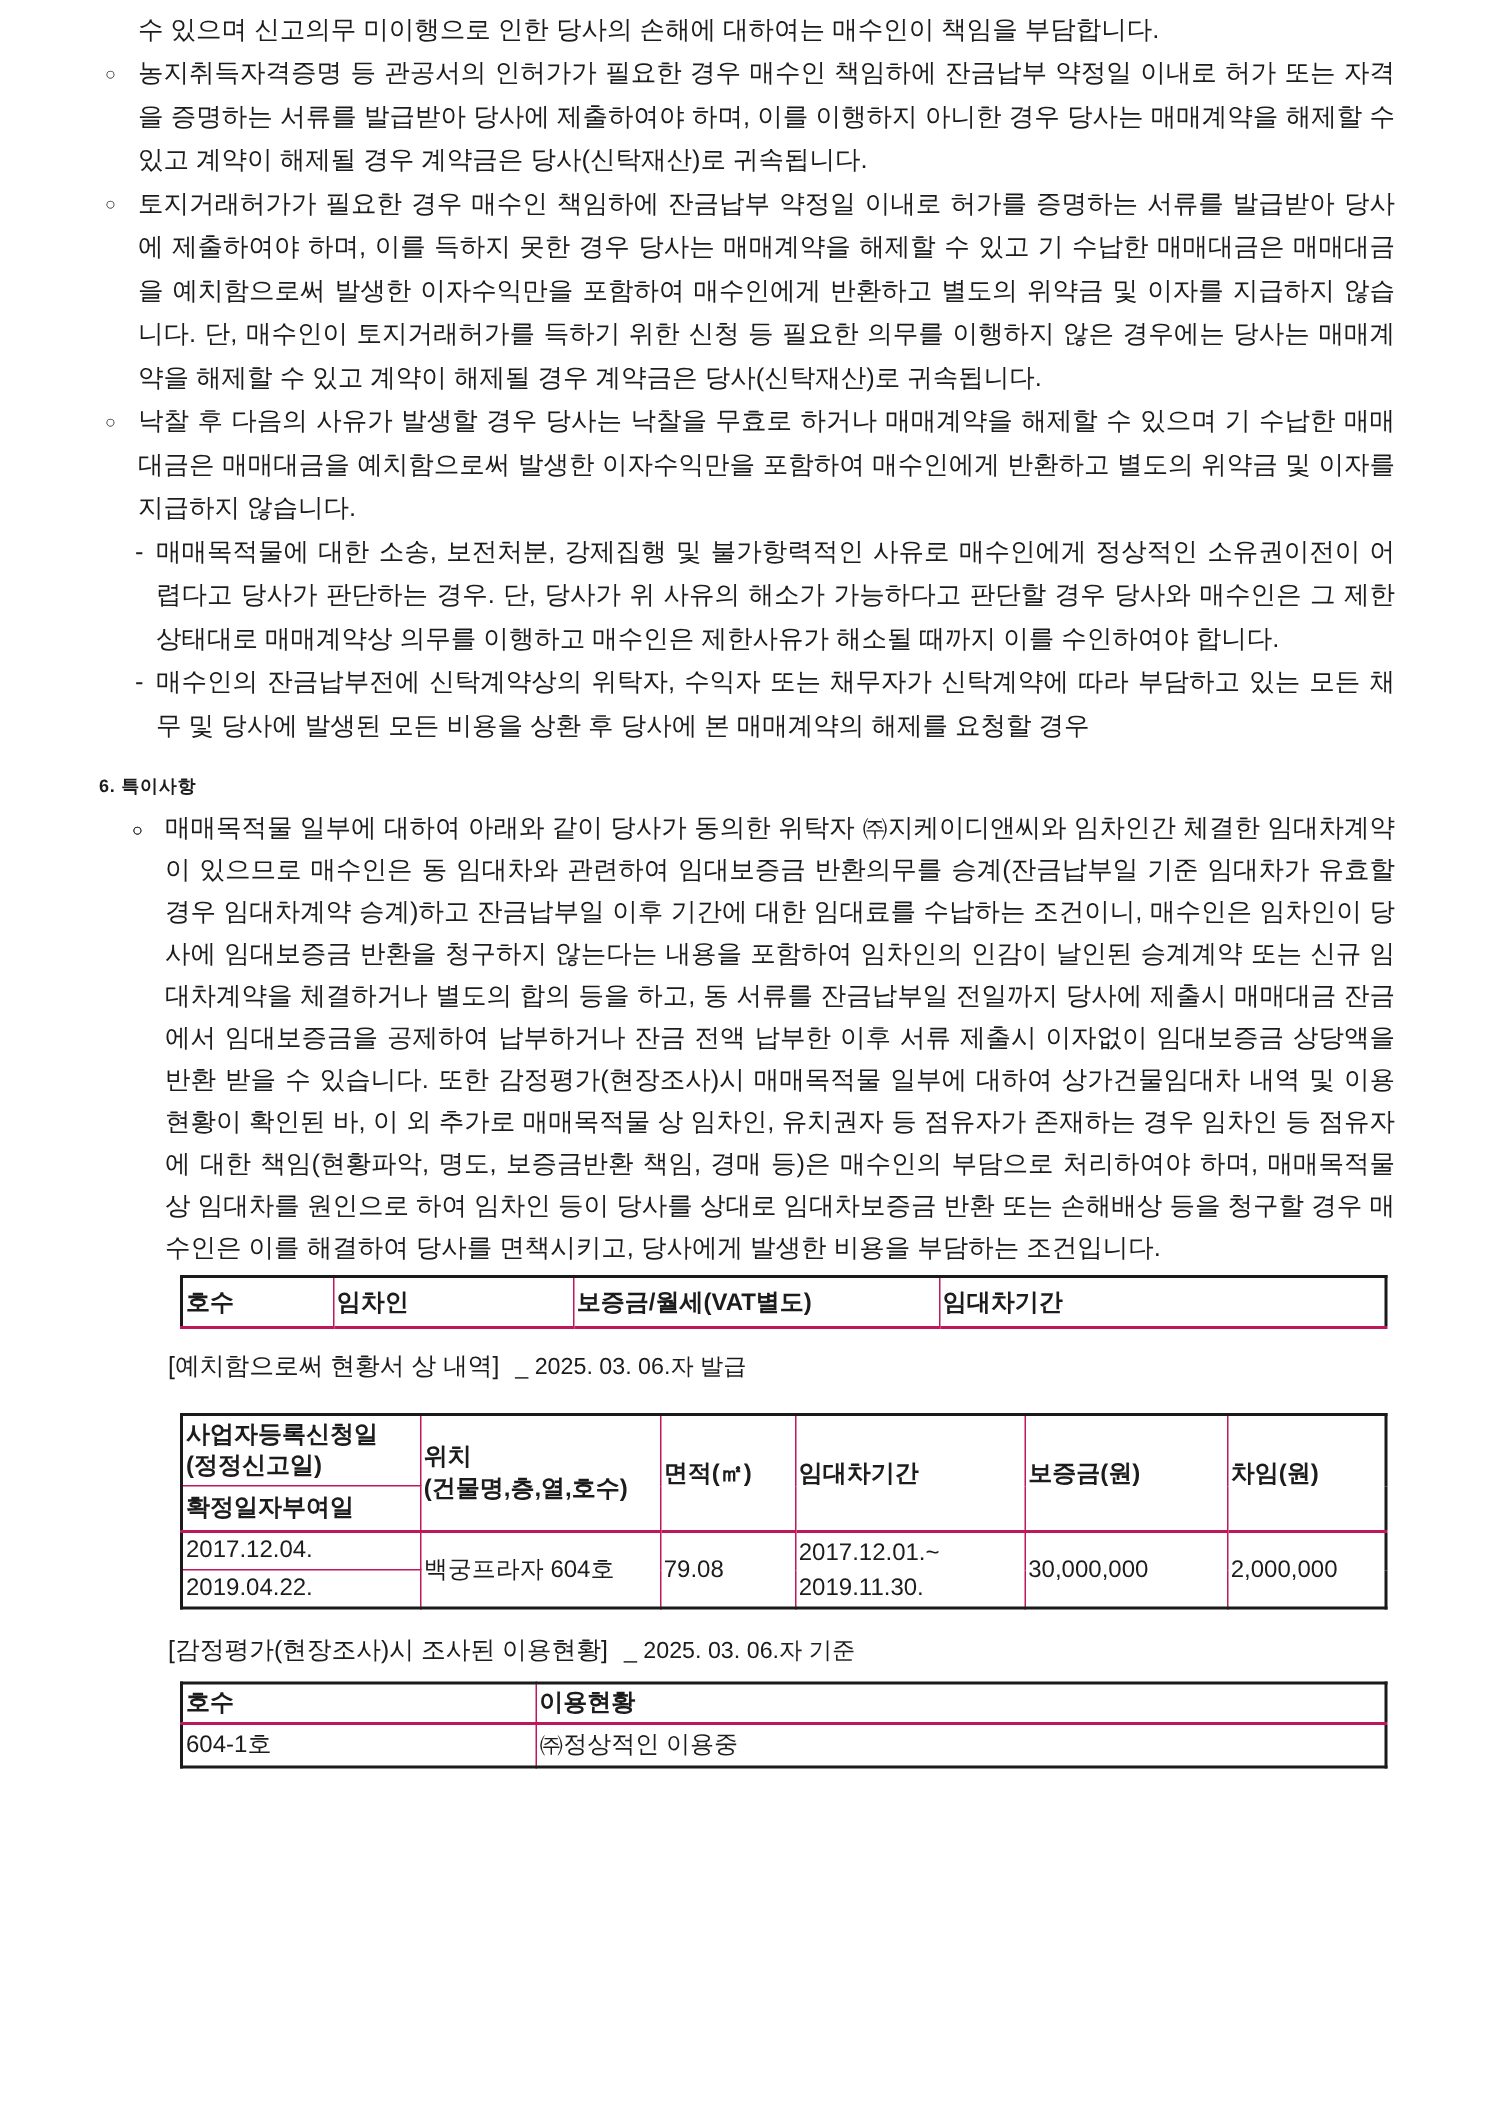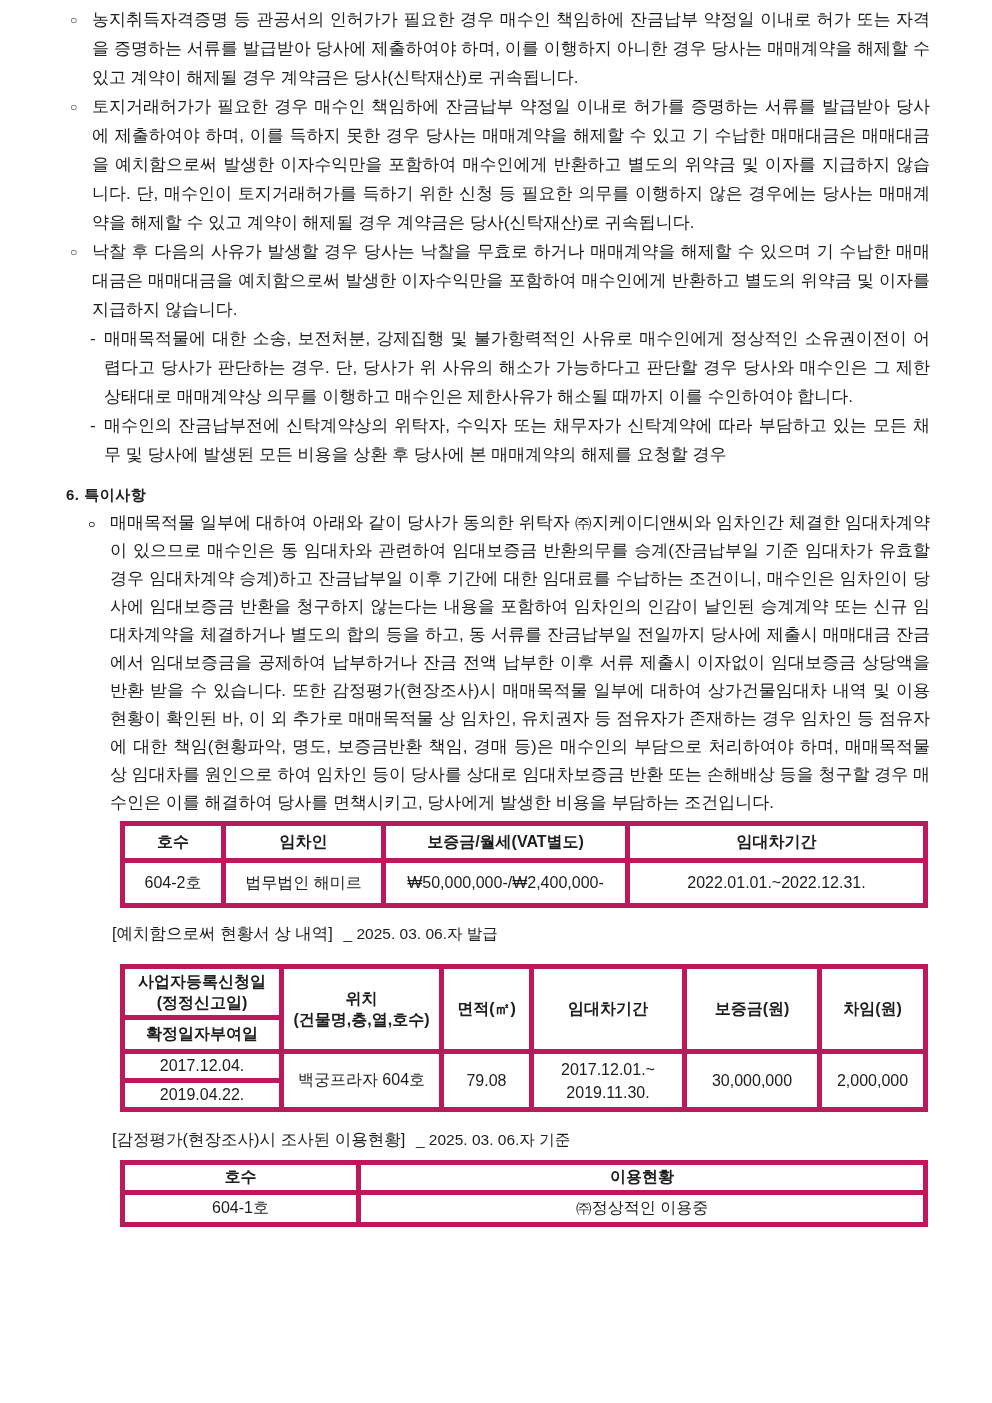--- a/index.html
+++ b/index.html
@@ -12,37 +12,37 @@
   .page{position:relative;padding-top:5px;width:992px;}
   .para{text-align:justify;word-break:break-all;line-height:29px;}
   .intro{margin:0 62px 0 92px;}
   .top-item{position:relative;margin:0 62px 0 92px;}
   .top-item .marker{
     position:absolute;left:-22px;top:1px;font-size:12px;line-height:29px;
   }
   .dash-item{position:relative;margin:0 62px 0 104px;}
   .dash-item .marker{position:absolute;left:-14px;top:0;line-height:29px;}
   .sec-heading{
-    margin:12px 0 0 66px;font-weight:bold;font-size:15px;line-height:28px;
+    margin:12px 0 0 66px;font-weight:bold;font-size:12px;line-height:28px;
     letter-spacing:0.5px;
   }
   .s6-item{position:relative;margin:0 62px 0 110px;line-height:28px;}
   .s6-item .marker{
     position:absolute;left:-22px;top:1px;font-size:12px;line-height:28px;
   }
   .caption{margin-left:112px;line-height:28px;font-size:16.5px;}
   .caption .suffix{font-size:15.5px;margin-left:6px;}
   .cap2{margin-top:11px;}
   .cap3{margin-top:13px;}
   .tbl{
     margin-left:120px;width:803px;border-collapse:collapse;table-layout:fixed;
     border:2px solid #1a1a1a;font-size:16px;
   }
   .tbl th,.tbl td{
-    border:5px solid #be185d;text-align:center;vertical-align:middle;
+    border:1px solid #be185d;text-align:left;vertical-align:middle;
     padding:0 2px;overflow:hidden;white-space:nowrap;
   }
   .tbl th{font-weight:bold;}
   .t1{margin-top:4px;}
   .t1 .hrow th{height:32px;border-bottom-width:2px;}
   .t1 .drow td{height:40px;}
   .t2{margin-top:16px;}
   .t2 .line{display:block;line-height:21px;}
   .t2 .h-top th{height:46px;}
   .t2 .h-bot th{height:29px;border-bottom-width:2px;}
@@ -52,20 +52,21 @@
   .t2 .dline{display:block;line-height:23px;}
   .t3{margin-top:6px;}
   .t3 .hrow th{height:25px;border-bottom-width:2px;}
   .t3 .drow td{height:27px;}
 </style>
 </head>
 <body>
 
 <div class="page">
 
+  <div class="para intro">수 있으며 신고의무 미이행으로 인한 당사의 손해에 대하여는 매수인이 책임을 부담합니다.</div>
 
   <div class="para top-item">
     <span class="marker">○</span>
     <span>농지취득자격증명 등 관공서의 인허가가 필요한 경우 매수인 책임하에 잔금납부 약정일 이내로 허가 또는 자격을 증명하는 서류를 발급받아 당사에 제출하여야 하며, 이를 이행하지 아니한 경우 당사는 매매계약을 해제할 수 있고 계약이 해제될 경우 계약금은 당사(신탁재산)로 귀속됩니다.</span>
   </div>
   <div class="para top-item">
     <span class="marker">○</span>
     <span>토지거래허가가 필요한 경우 매수인 책임하에 잔금납부 약정일 이내로 허가를 증명하는 서류를 발급받아 당사에 제출하여야 하며, 이를 득하지 못한 경우 당사는 매매계약을 해제할 수 있고 기 수납한 매매대금은 매매대금을 예치함으로써 발생한 이자수익만을 포함하여 매수인에게 반환하고 별도의 위약금 및 이자를 지급하지 않습니다. 단, 매수인이 토지거래허가를 득하기 위한 신청 등 필요한 의무를 이행하지 않은 경우에는 당사는 매매계약을 해제할 수 있고 계약이 해제될 경우 계약금은 당사(신탁재산)로 귀속됩니다.</span>
   </div>
   <div class="para top-item">
@@ -98,26 +99,20 @@
         <col style="width:160px">
       <col style="width:244px">
         <col style="width:298px">
     </colgroup>
     <tbody>
         <tr class="hrow">
       <th>호수</th>
       <th>임차인</th>
       <th>보증금/월세(VAT별도)</th>
       <th>임대차기간</th>
-    </tr>
-    <tr class="drow">
-      <td>604-2호</td>
-      <td>법무법인 해미르</td>
-      <td>₩50,000,000-/₩2,400,000-</td>
-      <td>2022.01.01.~2022.12.31.</td>
     </tr>
   </tbody>
     </table>
 
   <div class="caption cap2">
     <span>[예치함으로써 현황서 상 내역]</span>
     <span class="suffix">_ 2025. 03. 06.자 발급</span>
   </div>
   <table class="tbl t2">
     <colgroup>

